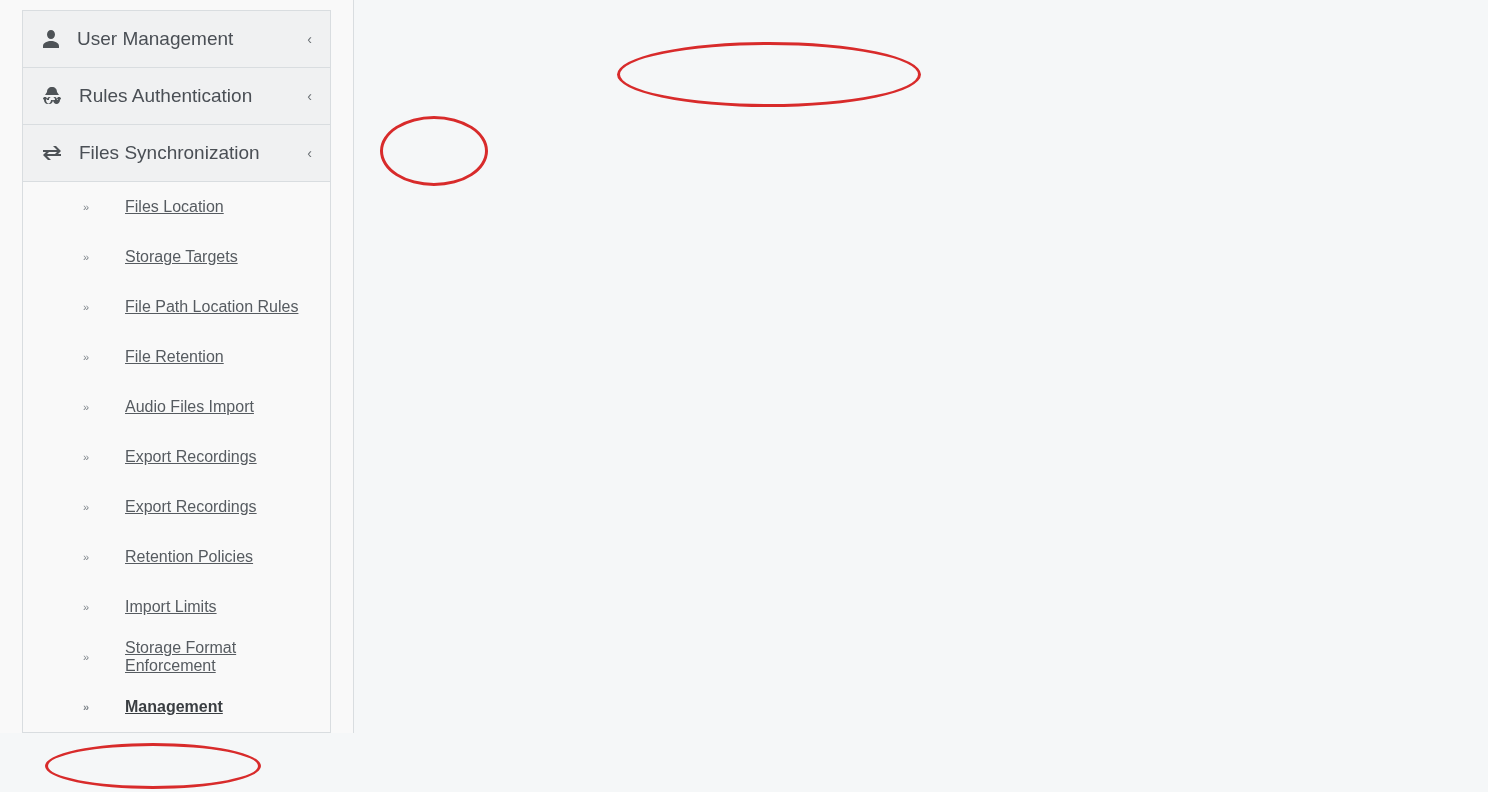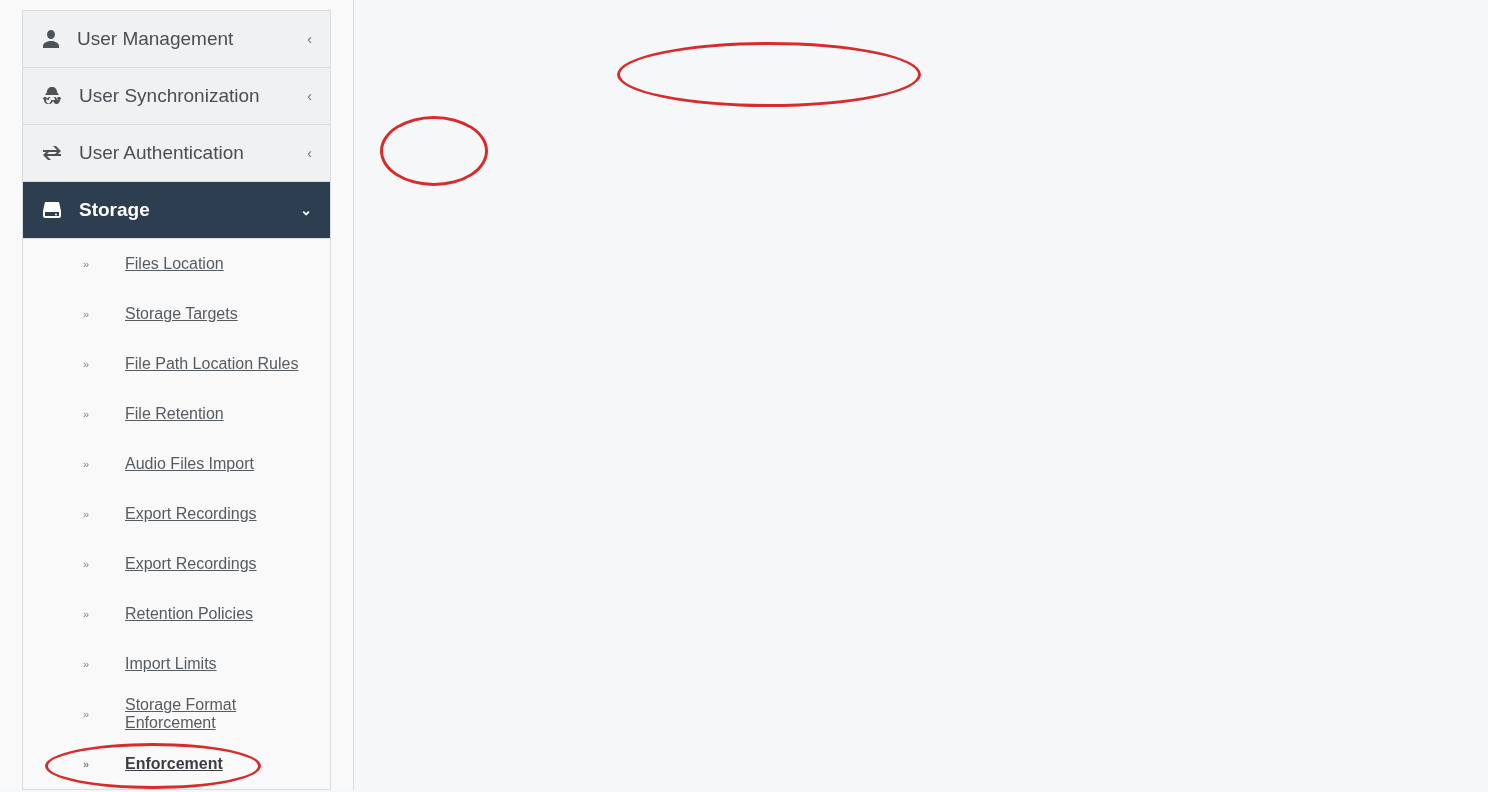--- a/index.html
+++ b/index.html
@@ -97,39 +97,32 @@
             <path fill="#4e5357" d="M8 9c2.2 0 4-2 4-4.5S10.2 0 8 0 4 2 4 4.5 5.8 9 8 9zm0 2c-3.3 0-8 1.7-8 5v2h16v-2c0-3.3-4.7-5-8-5z"></path>
           </svg>
       <span>User Management</span>
       <span class="chev">‹</span>
     </div>
 
     <div class="section-header">
       <svg width="18" height="18" viewBox="0 0 18 18">
             <path fill="#4e5357" d="M9 0C6 0 4 2 4 5l-2 3h14l-2-3c0-3-2-5-5-5zM2 10c-1 0-2 .7-2 1.5S1 13 2 13h1c0 2 1.5 4 3.5 4S10 15 10 13h-2c0 2-1.5 4-3.5 4S1 15 1 13h1c1 0 2-.7 2-1.5S3 10 2 10zm14 0c-1 0-2 .7-2 1.5s1 1.5 2 1.5h1c0 2-1.5 4-3.5 4S10 15 10 13h2c0-1 0-3-3-3s-3 2-3 3H4c0-1 0-3 3-3h4c3 0 3 2 3 3h2c1 0 2-.7 2-1.5S17 10 16 10z"></path>
           </svg>
-      <span>User Synchronization</span>
+      <span>Rules Authentication</span>
       <span class="chev">‹</span>
     </div>
 
     <div class="section-header">
       <svg width="18" height="14" viewBox="0 0 18 14">
             <path fill="#4e5357" d="M0 4h14l-4-4h3l5 5-5 5h-3l4-4H0V4zm18 6H4l4 4H5l-5-5 5-5h3l-4 4h14v2z"></path>
           </svg>
-      <span>User Authentication</span>
+      <span>Files Synchronization</span>
       <span class="chev">‹</span>
     </div>
 
-    <div class="section-header active">
-      <svg width="18" height="16" viewBox="0 0 18 16">
-            <path fill="#fff" d="M2 0h14l2 9v5c0 1-1 2-2 2H2c-1 0-2-1-2-2V9L2 0zm0 10v4h14v-4H2zm11 1.5a1 1 0 110 2 1 1 0 010-2z"></path>
-          </svg>
-      <span>Storage</span>
-      <span class="chev">⌄</span>
-    </div>
 
     <div class="submenu">
       <div class="submenu-item">
             <span class="dbl">»</span>
             <span class="lbl">Files Location</span>
           </div>
       <div class="submenu-item">
             <span class="dbl">»</span>
             <span class="lbl">Storage Targets</span>
           </div>
@@ -160,21 +153,21 @@
       <div class="submenu-item">
             <span class="dbl">»</span>
             <span class="lbl">Import Limits</span>
           </div>
       <div class="submenu-item">
             <span class="dbl">»</span>
             <span class="lbl">Storage Format Enforcement</span>
           </div>
       <div class="submenu-item active">
             <span class="dbl">»</span>
-            <span class="lbl">Enforcement</span>
+            <span class="lbl">Management</span>
           </div>
     </div>
 
   </div>
 </div>
 
 <div class="main">
 
   
 

